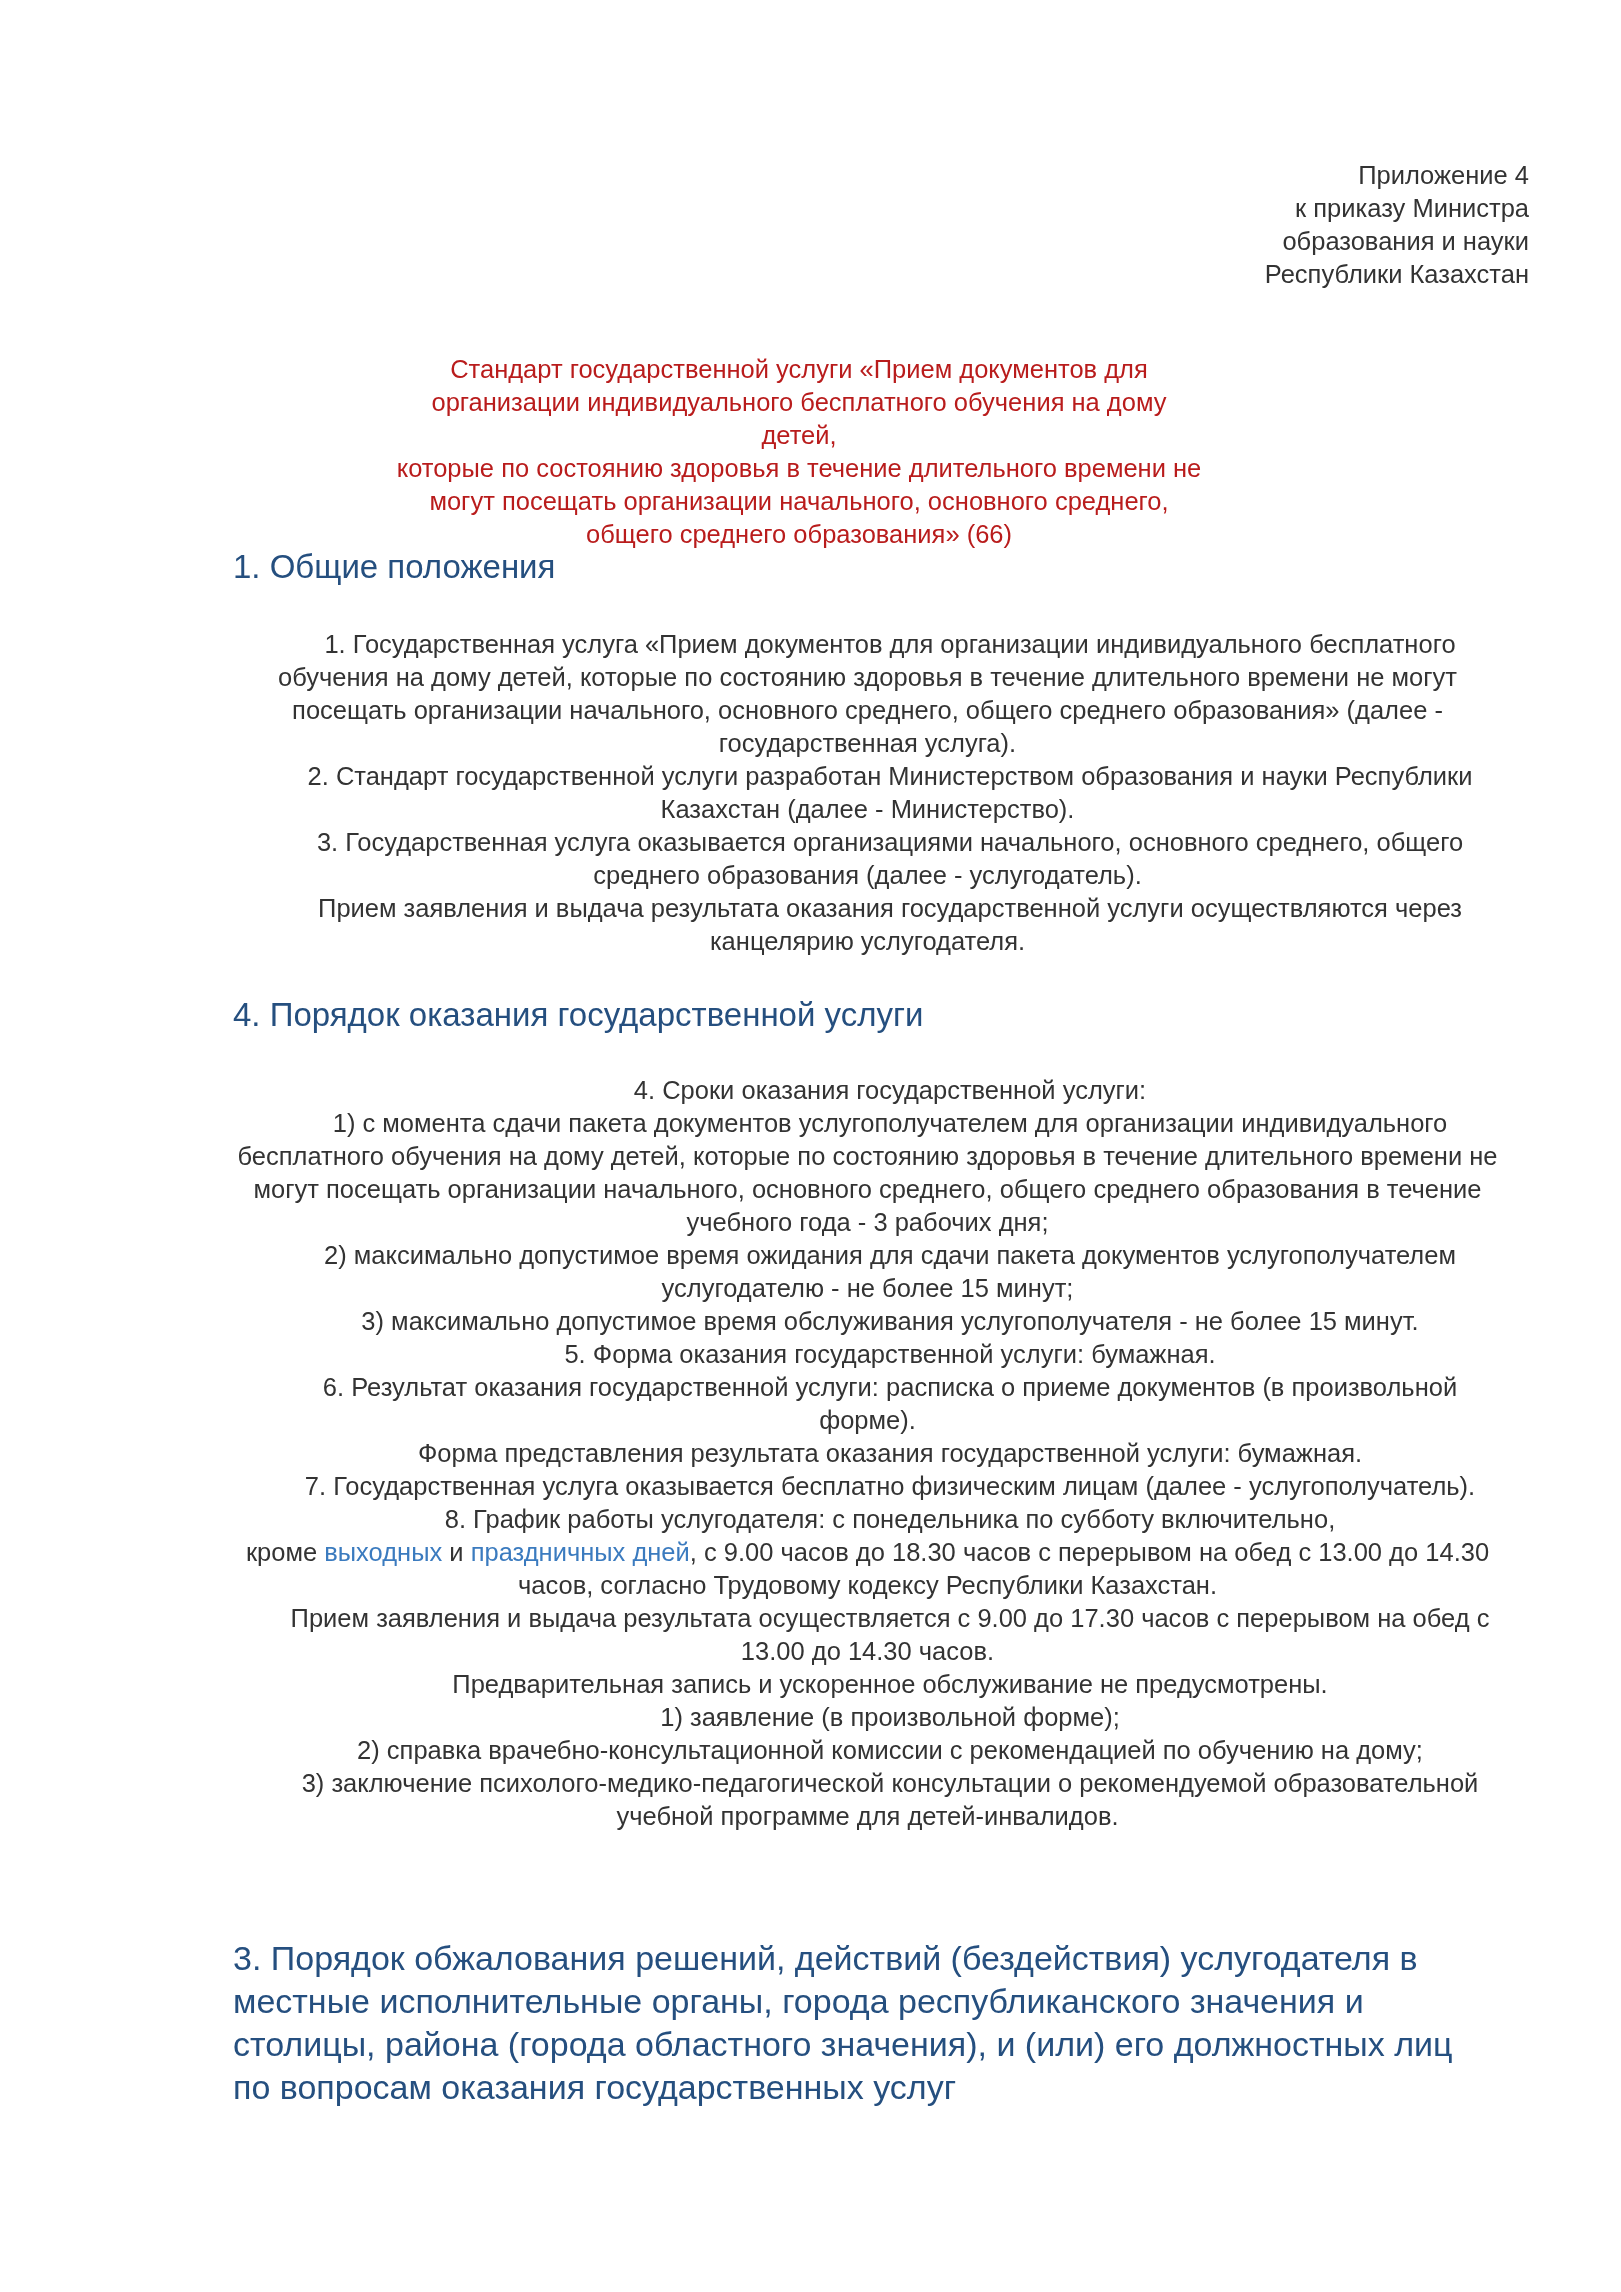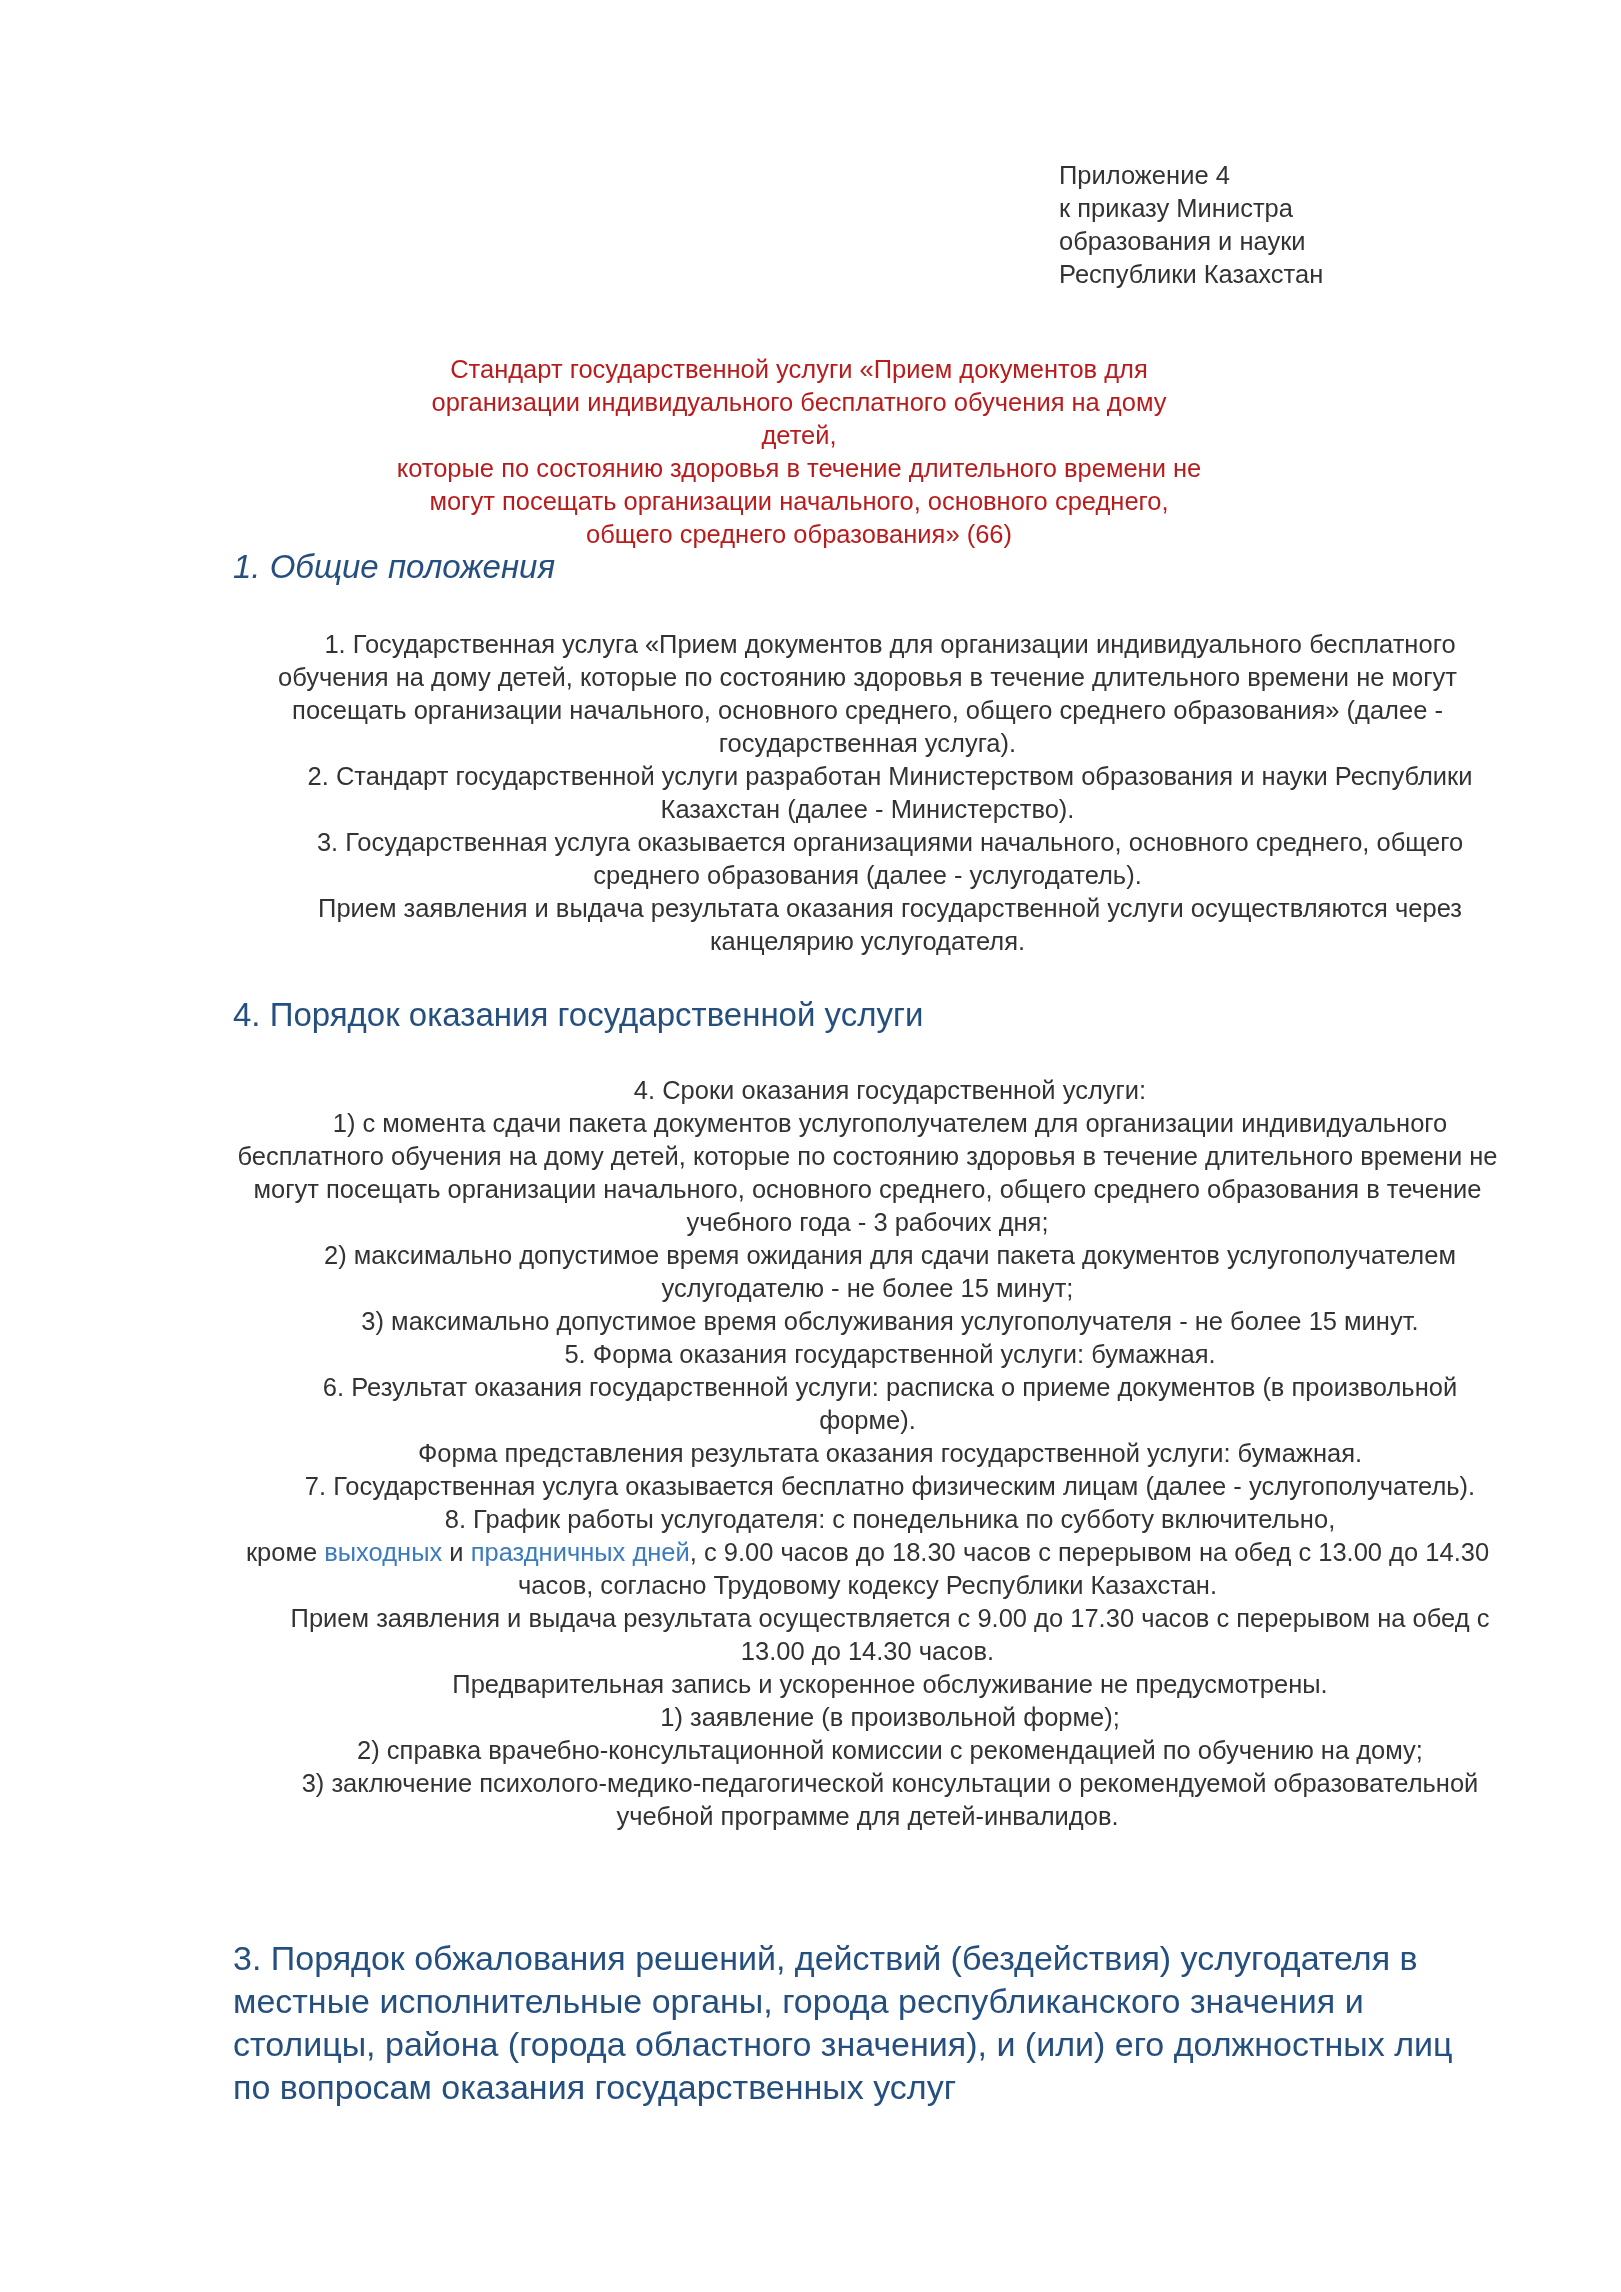--- a/index.html
+++ b/index.html
@@ -3,31 +3,31 @@
 <meta charset="utf-8">
 <style>
   html, body { margin: 0; padding: 0; background: #ffffff; }
   body {
     width: 1621px; height: 2293px; position: relative; overflow: hidden;
     font-family: "Liberation Sans", sans-serif; color: #333333;
   }
   .page { position: absolute; left: 0; top: 0; width: 1621px; height: 2293px; }
   .appendix {
     position: absolute; left: 1059px; top: 159px; width: 470px;
-    text-align: left; font-size: 25.5px; line-height: 33px; color: #333;
+    text-align: right; font-size: 25.5px; line-height: 33px; color: #333;
   }
   .doc-title {
     position: absolute; left: 392px; top: 353px; width: 814px;
     text-align: center; font-size: 25.5px; line-height: 33px; color: #b91c1c;
   }
   .h2 {
     position: absolute; left: 233px; color: #254f7f;
     font-size: 33px; line-height: 39px; font-weight: normal; margin: 0;
   }
-  .h2.sec1 { top: 547px; font-style: italic; }
+  .h2.sec1 { top: 547px; }
   .h2.sec2 { top: 995px; }
   .h2.sec3 {
     top: 1937px; width: 1235px; font-size: 34px; line-height: 43px;
   }
   .body {
     position: absolute; left: 233px; width: 1269px;
     font-size: 25.5px; line-height: 33px; color: #333;
   }
   .body.b1 { top: 628px; }
   .body.b2 { top: 1074px; }

